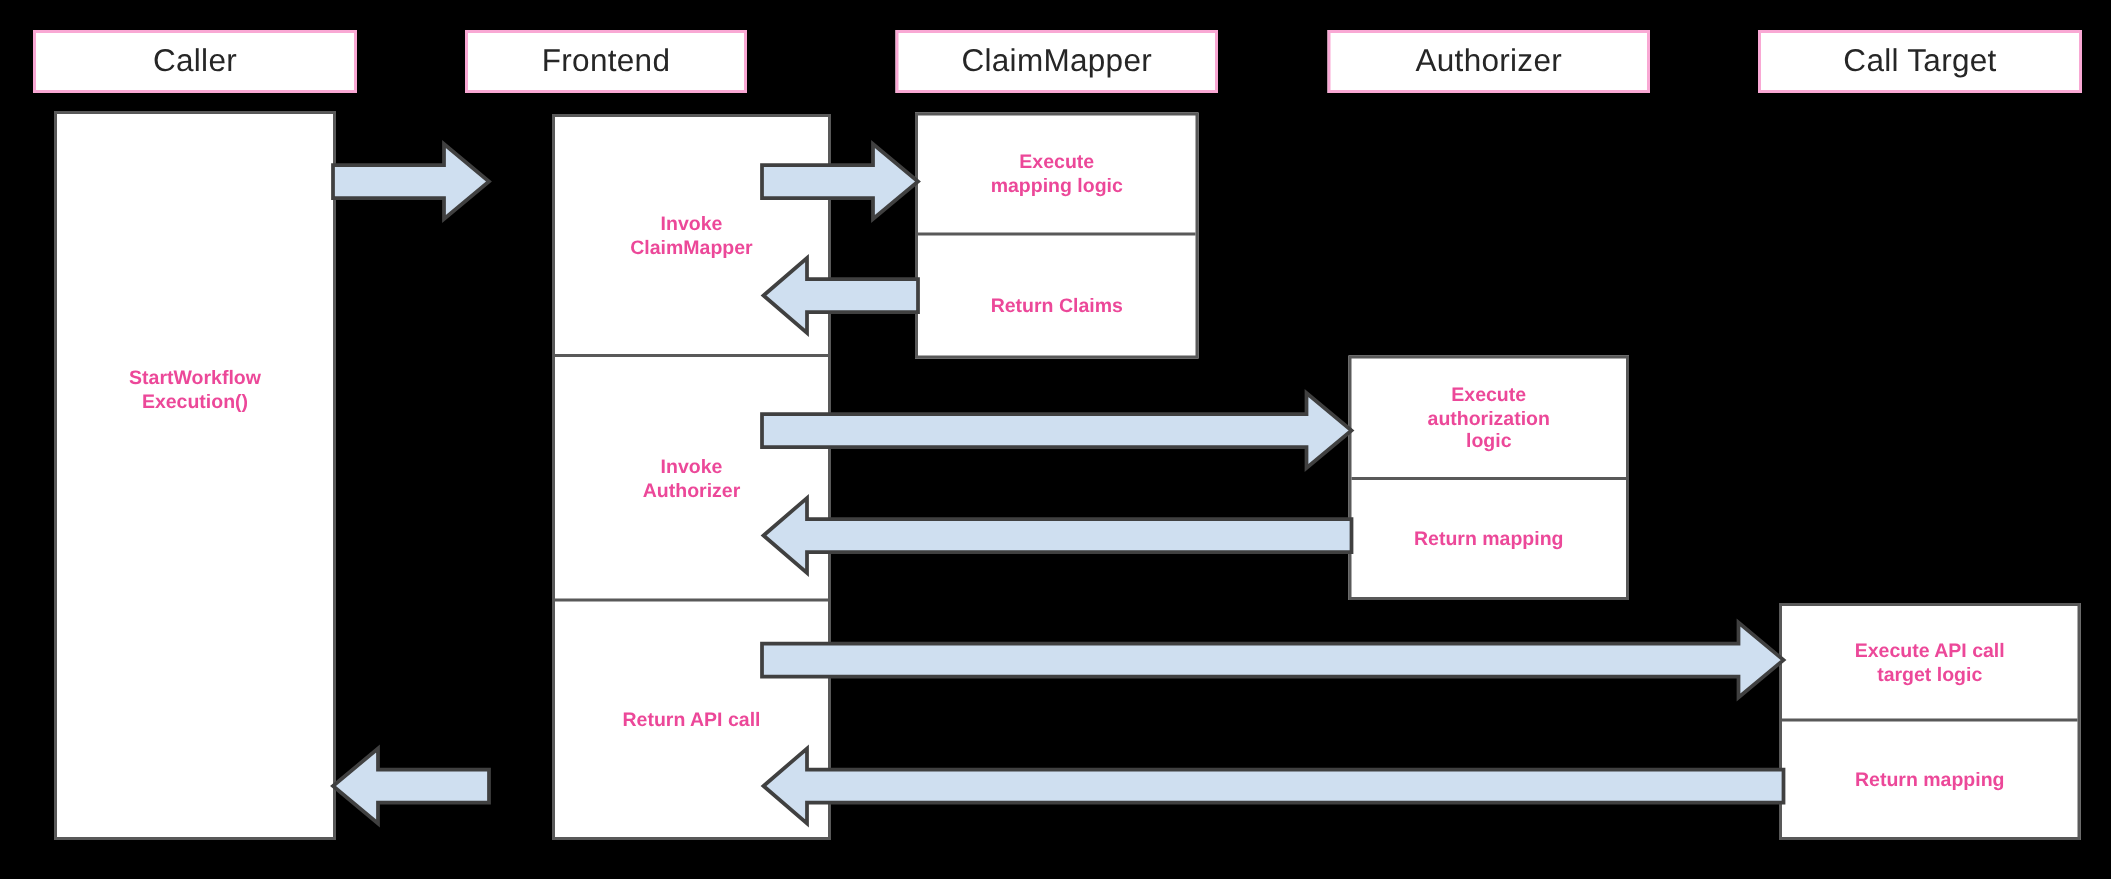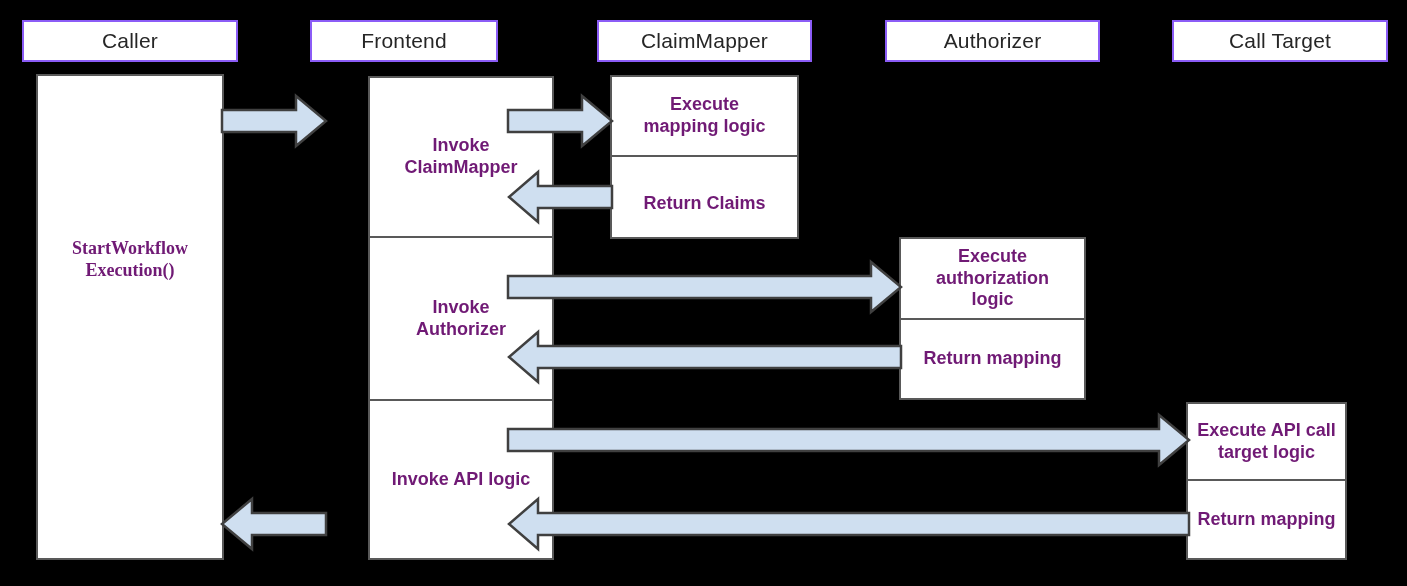--- a/index.html
+++ b/index.html
@@ -1,33 +1,33 @@
 <!DOCTYPE html>
 <html><head>
 <meta charset="utf-8">
 <style>
   html,body{margin:0;padding:0;background:#000;}
   body{width:1407px;height:586px;overflow:hidden;
        font-family:"Liberation Sans",sans-serif;}
   #stage{position:relative;width:1407px;height:586px;background:#000;}
 
   .lane-header{
-    position:absolute;background:#ffffff;border:2px solid #8b5cf6;
+    position:absolute;background:#ffffff;border:2px solid #f9a8d4;
     display:flex;align-items:center;justify-content:center;
     color:#262626;font-size:21px;font-weight:400;letter-spacing:.2px;
     box-sizing:border-box;
   }
   .activation{
     position:absolute;background:#ffffff;border:2px solid #595959;
     box-sizing:border-box;
   }
   .seg{
     position:absolute;left:0;right:0;box-sizing:border-box;
     display:flex;align-items:center;justify-content:center;
-    text-align:center;color:#701a75;font-size:18px;font-weight:bold;
+    text-align:center;color:#ec4899;font-size:13px;font-weight:bold;
     line-height:1.22;padding:16px 6px;
   }
   .seg.divider-top{border-top:2px solid #595959;}
   .arrow{position:absolute;}
   .arrow svg{display:block;overflow:visible;}
 </style>
 </head>
 <body>
 
 <div id="stage">
@@ -42,40 +42,40 @@
     <span>ClaimMapper</span>
   </div>
   <div class="lane-header" style="left:885px;top:20px;width:215px;height:42px;">
     <span>Authorizer</span>
   </div>
   <div class="lane-header" style="left:1172px;top:20px;width:216px;height:42px;">
     <span>Call Target</span>
   </div>
 
   <div class="activation" style="left:36px;top:74px;width:188px;height:486px;">
-    <div class="seg" style="top:0;height:368px;font-family:Liberation Serif, serif;">StartWorkflow<br>Execution()</div>
+    <div class="seg" style="top:0;height:368px;">StartWorkflow<br>Execution()</div>
   </div>
 
   <div class="activation" style="left:324px;top:76px;width:186px;height:484px;margin-left:44px;">
     <div class="seg" style="top:0;height:158px;">Invoke<br>ClaimMapper</div>
     <div class="seg divider-top" style="top:158px;height:163px;">Invoke<br>Authorizer</div>
-    <div class="seg divider-top" style="top:321px;height:159px;">Invoke API logic</div>
+    <div class="seg divider-top" style="top:321px;height:159px;">Return API call</div>
   </div>
 
   <div class="activation" style="left:610px;top:75px;width:189px;height:164px;">
     <div class="seg" style="top:0;height:78px;">Execute<br>mapping logic</div>
     <div class="seg divider-top" style="top:78px;height:96px;">Return Claims</div>
   </div>
 
   <div class="activation" style="left:899px;top:237px;width:187px;height:163px;">
     <div class="seg" style="top:0;height:79px;">Execute<br>authorization<br>logic</div>
     <div class="seg divider-top" style="top:79px;height:80px;">Return mapping</div>
   </div>
 
-  <div class="activation" style="left:1186px;top:402px;width:161px;height:158px;">
+  <div class="activation" style="left:1186px;top:402px;width:201px;height:158px;">
     <div class="seg" style="top:0;height:75px;">Execute API call<br>target logic</div>
     <div class="seg divider-top" style="top:75px;height:79px;">Return mapping</div>
   </div>
 
   <div class="arrow" style="left:222px;top:96px;">
     <svg width="104" height="50" viewBox="0 0 104 50">
       <polygon points="0,14 74,14 74,0 104,25 74,50 74,36 0,36" fill="#cfdff0" stroke="#404040" stroke-width="2.5" stroke-linejoin="miter"></polygon>
     </svg>
   </div>
 

